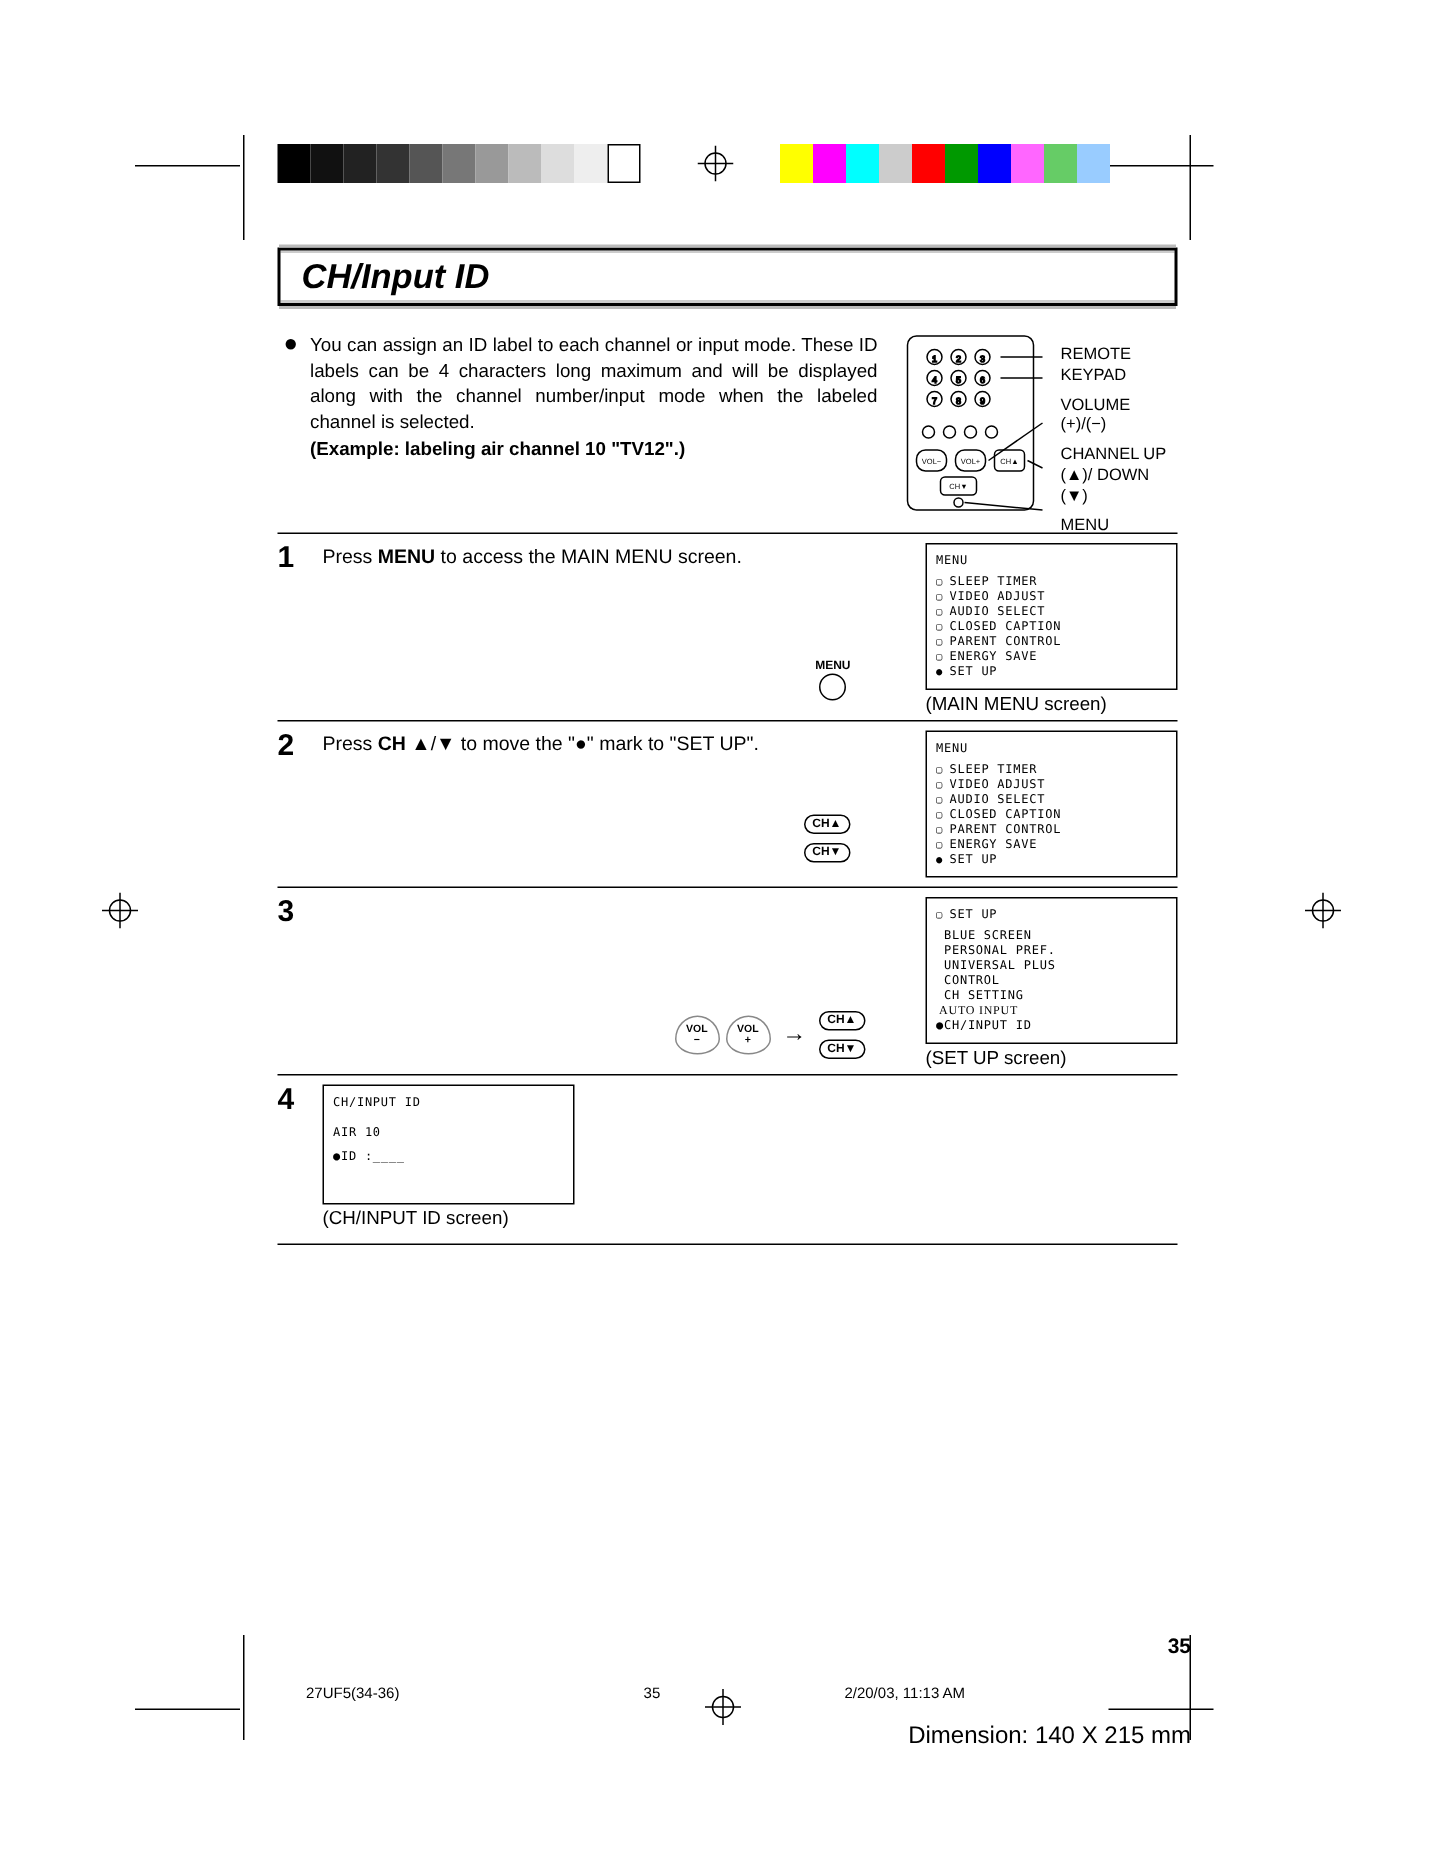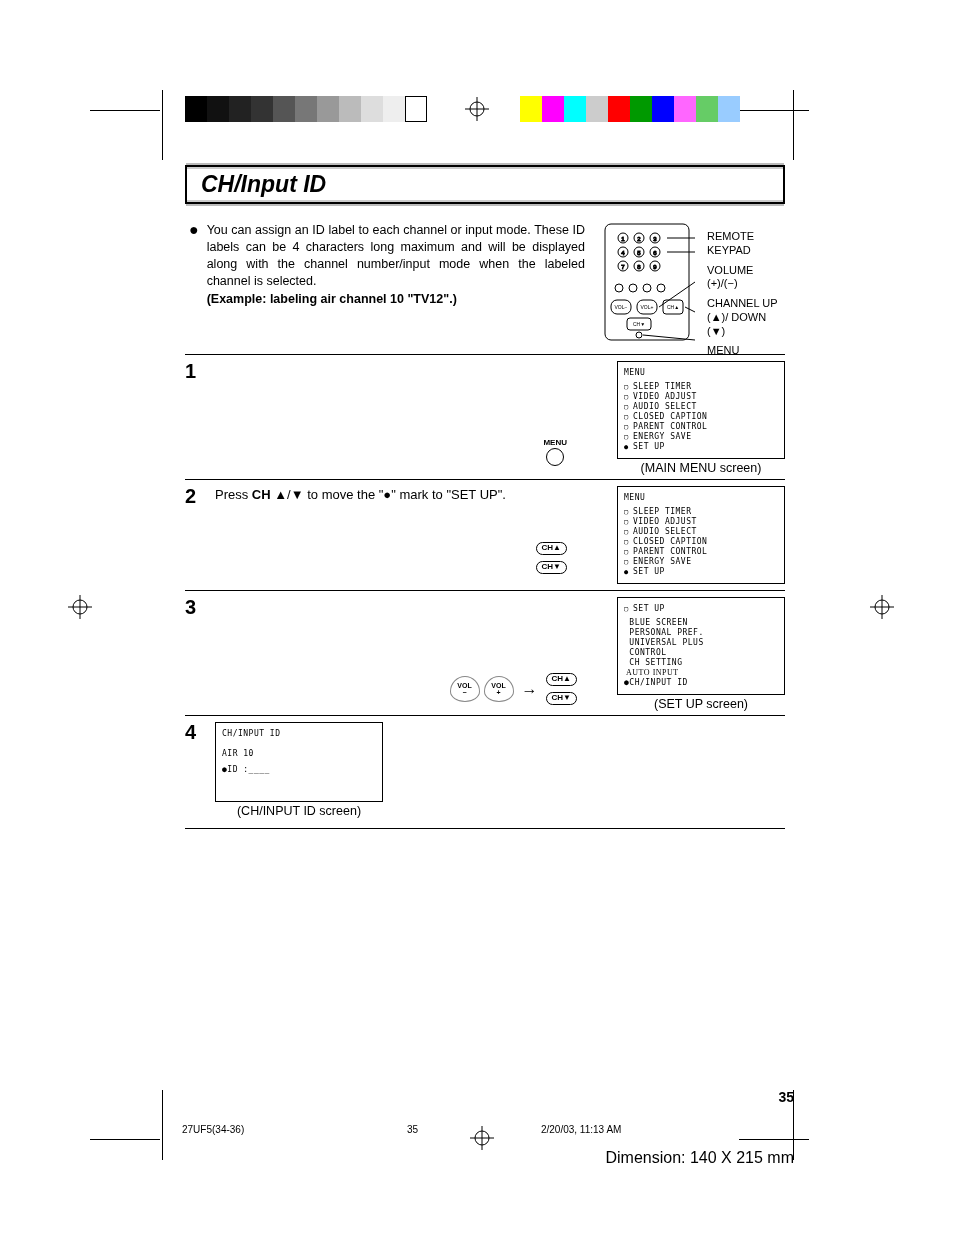--- a/index.html
+++ b/index.html
@@ -83,37 +83,37 @@
   .step-body { flex:1; font-size:13px; line-height:1.35; position:relative; min-height:90px;}
   .step-body .instr { max-width:370px; text-align:justify;}
   .step-body b { font-weight:bold; }
   .step-side { width: 168px; flex:none; }
 
   .screen-box { border:1px solid #000; font-size:8px; padding:6px 6px 6px 6px; font-family: "Lucida Console", monospace; letter-spacing:0.5px; line-height:1.25; margin-bottom:2px; min-height:70px;}
   .screen-box .hdr{ margin-bottom:4px; }
   .screen-box .item { white-space:pre; }
   .screen-box .item::before { content:"▢"; font-size:7px; margin-right:1px; display:inline-block; width:8px;}
   .screen-box .item.sel::before { content:"●"; }
-  .screen-caption { font-size:12.5px; text-align:center; margin-top:2px;}
+  .screen-caption { font-size:12.5px; text-align:left; margin-top:2px;}
 
   .btn-cluster { position:absolute; display:flex; align-items:center; gap:8px;}
   .menu-btn-cluster { bottom:4px; right:40px; text-align:center;}
   .menu-btn-cluster .lbl{ font-size:8px; font-weight:bold;}
   .circle-btn{ width:18px;height:18px;border:1px solid #000;border-radius:50%; display:inline-block;}
 
   .pill-btn{ border:1px solid #000; border-radius:9px; font-size:8px; font-weight:bold; padding:1px 5px; min-width:30px; text-align:center; line-height:1.1; background:#fff;}
   .pill-stack { display:flex; flex-direction:column; gap:6px; align-items:center;}
   .dome-btn{ border:1px solid #888; border-radius:50% 50% 50% 50% / 60% 60% 40% 40%; width:30px; height:26px; font-size:7px; font-weight:bold; display:flex;flex-direction:column;align-items:center;justify-content:center; line-height:1; background:#fff;}
 
   .step3-cluster{ bottom:6px; right:30px;}
   .step2-cluster{ bottom:12px; right:40px;}
   .step4-cluster{ bottom:6px; right:40px;}
   .pagenum{ position:absolute; bottom:130px; right:160px; font-size:14px; font-weight:bold;}
   .dimension{ position:absolute; bottom:68px; right:160px; font-size:16px;}
-  .filetag{ position:absolute; bottom:100px; left:182px; font-size:10px;}
+  .filetag{ position:absolute; bottom:100px; left:204px; font-size:10px;}
   .filetag .mid{ margin-left:160px;}
   .filetag .ts{ margin-left:120px;}
 </style>
 </head>
 <body>
 
 <div class="cropmark cm-tl-h"></div>
 <div class="cropmark cm-tl-v"></div>
 <div class="cropmark cm-tr-h"></div>
 <div class="cropmark cm-tr-v"></div>
@@ -247,20 +247,23 @@
         <div>VOLUME (+)/(−)</div>
         <div>CHANNEL UP (▲)/ DOWN (▼)</div>
         <div>MENU</div>
       </div>
     </div>
   </div>
 
   <div class="step-row">
     <div class="step-num">1</div>
     <div class="step-body">
+      <div class="instr">
+        <span>Press </span><b>MENU</b><span> to access the MAIN MENU screen.</span>
+      </div>
       <div class="btn-cluster menu-btn-cluster">
         <div style="text-align:center">
           <div class="lbl">MENU</div>
           <span class="circle-btn"></span>
         </div>
       </div>
     </div>
     <div class="step-side">
       <div class="screen-box">
         <div class="hdr">MENU</div>

